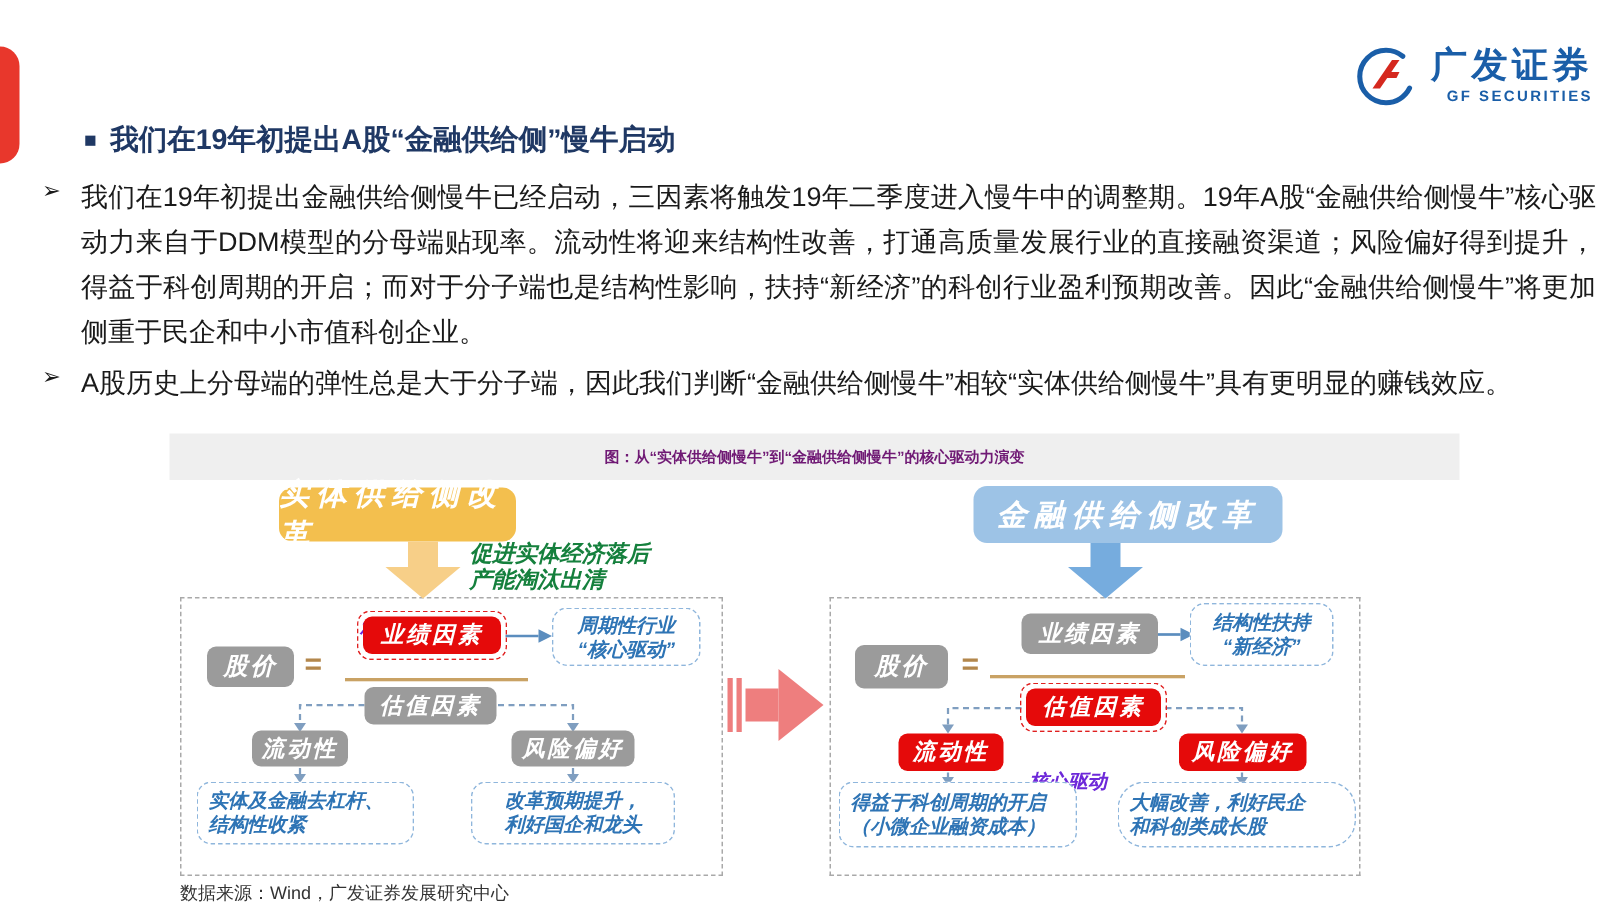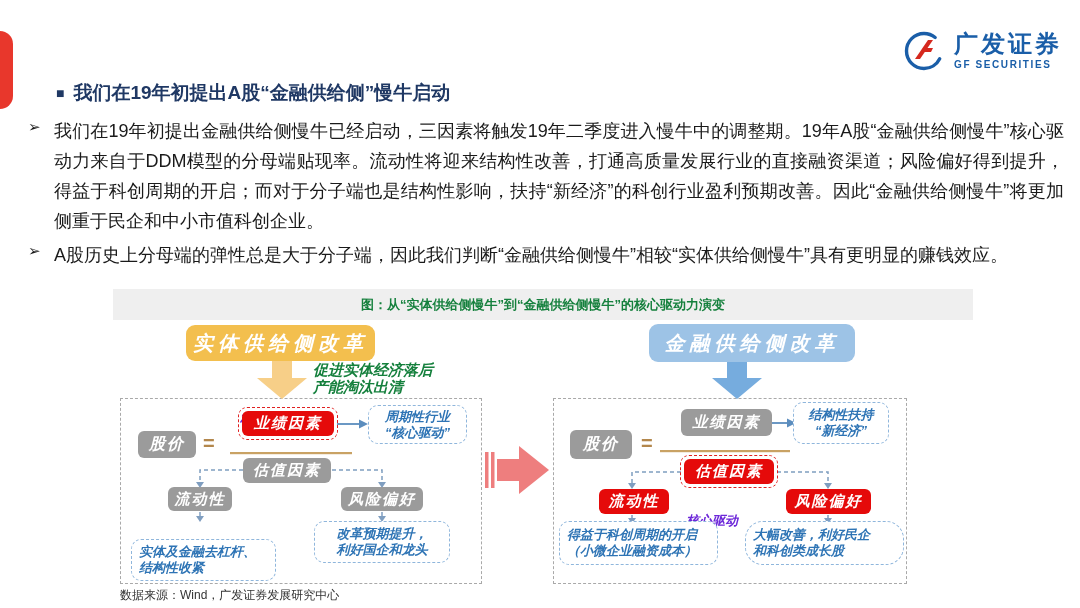--- a/index.html
+++ b/index.html
@@ -8,39 +8,39 @@
 
   
   .accent-bar{position:absolute;left:-13px;top:31px;width:26px;height:78px;border-radius:13px;background:#E8372C;}
   .page-title{position:absolute;left:46px;top:28px;font-size:27px;font-weight:bold;color:#1D4FA1;letter-spacing:1px;}
   .subtitle-row{position:absolute;left:56px;top:80px;display:flex;align-items:center;gap:9px;}
   .subtitle-marker{font-size:14px;color:#1F3864;}
   .subtitle-text{font-size:19px;font-weight:bold;color:#1F3864;}
 
   
   .logo{position:absolute;left:902px;top:29px;display:flex;align-items:center;gap:8px;}
-  .logo-text{display:flex;flex-direction:column;line-height:1;}
+  .logo-text{display:flex;flex-direction:column;line-height:1;align-items:flex-end;}
   .logo-cn{font-size:24px;font-weight:bold;color:#1A5EA8;letter-spacing:3px;}
   .logo-en{font-size:10px;font-weight:bold;color:#1A5EA8;letter-spacing:1.6px;margin-top:4px;}
 
   
   .bullets{position:absolute;left:28px;top:116px;width:1036px;}
   .bullet{display:flex;margin-bottom:4px;}
   .bullet-marker{width:26px;flex:0 0 26px;font-size:15px;color:#1a1a1a;padding-top:2px;}
   .bullet-text{flex:1;font-size:18px;line-height:30px;color:#1a1a1a;text-align:justify;}
 
   
   .fig-titlebar{position:absolute;left:113px;top:289px;width:860px;height:31px;background:#EFEFEF;
                 display:flex;align-items:center;justify-content:center;}
-  .fig-title{font-size:13px;font-weight:bold;color:#15803d;}
+  .fig-title{font-size:10px;font-weight:bold;color:#701a75;}
   .fig-source{position:absolute;left:120px;top:587px;font-size:12px;color:#333;}
 
   .flow-header{position:absolute;border-radius:9px;color:#fff;font-weight:bold;font-size:20px;
                letter-spacing:5px;display:flex;align-items:center;justify-content:center;font-style:italic;}
-  .fh-left{left:186px;top:325px;width:189px;height:36px;background:#F3BF4E;}
+  .fh-left{left:186px;top:325px;width:158px;height:36px;background:#F3BF4E;}
   .fh-right{left:649px;top:324px;width:206px;height:38px;background:#9DC3E6;}
 
   .red-note{position:absolute;color:#15803d;font-weight:bold;font-style:italic;font-size:15px;line-height:17px;}
   .note-left{left:313px;top:361px;}
   .note-right{left:596px;top:362px;}
 
   .flow-panel{position:absolute;border:1.5px dashed #A9A9A9;background:transparent;}
   .fp-left{left:120px;top:398px;width:360px;height:184px;}
   .fp-right{left:553px;top:398px;width:352px;height:184px;}
 
@@ -180,21 +180,21 @@
 
   <div class="dashbox" style="left:368px;top:405px;width:97px;height:37px;">
     <div>周期性行业</div>
     <div>“核心驱动”</div>
   </div>
 
   <div class="pill gray" style="left:243px;top:458px;width:88px;height:25px;">估值因素</div>
   <div class="pill gray" style="left:168px;top:487px;width:64px;height:24px;">流动性</div>
   <div class="pill gray" style="left:341px;top:487px;width:82px;height:24px;">风险偏好</div>
 
-  <div class="dashbox leftalign" style="left:131px;top:539px;width:136px;height:40px;">
+  <div class="dashbox leftalign" style="left:131px;top:521px;width:136px;height:40px;">
     <div>实体及金融去杠杆、</div>
     <div>结构性收紧</div>
   </div>
   <div class="dashbox" style="left:314px;top:521px;width:134px;height:40px;">
     <div>改革预期提升，</div>
     <div>利好国企和龙头</div>
   </div>
 
   <div class="flow-header fh-right">金融供给侧改革</div>
   <div class="flow-panel fp-right"></div>

